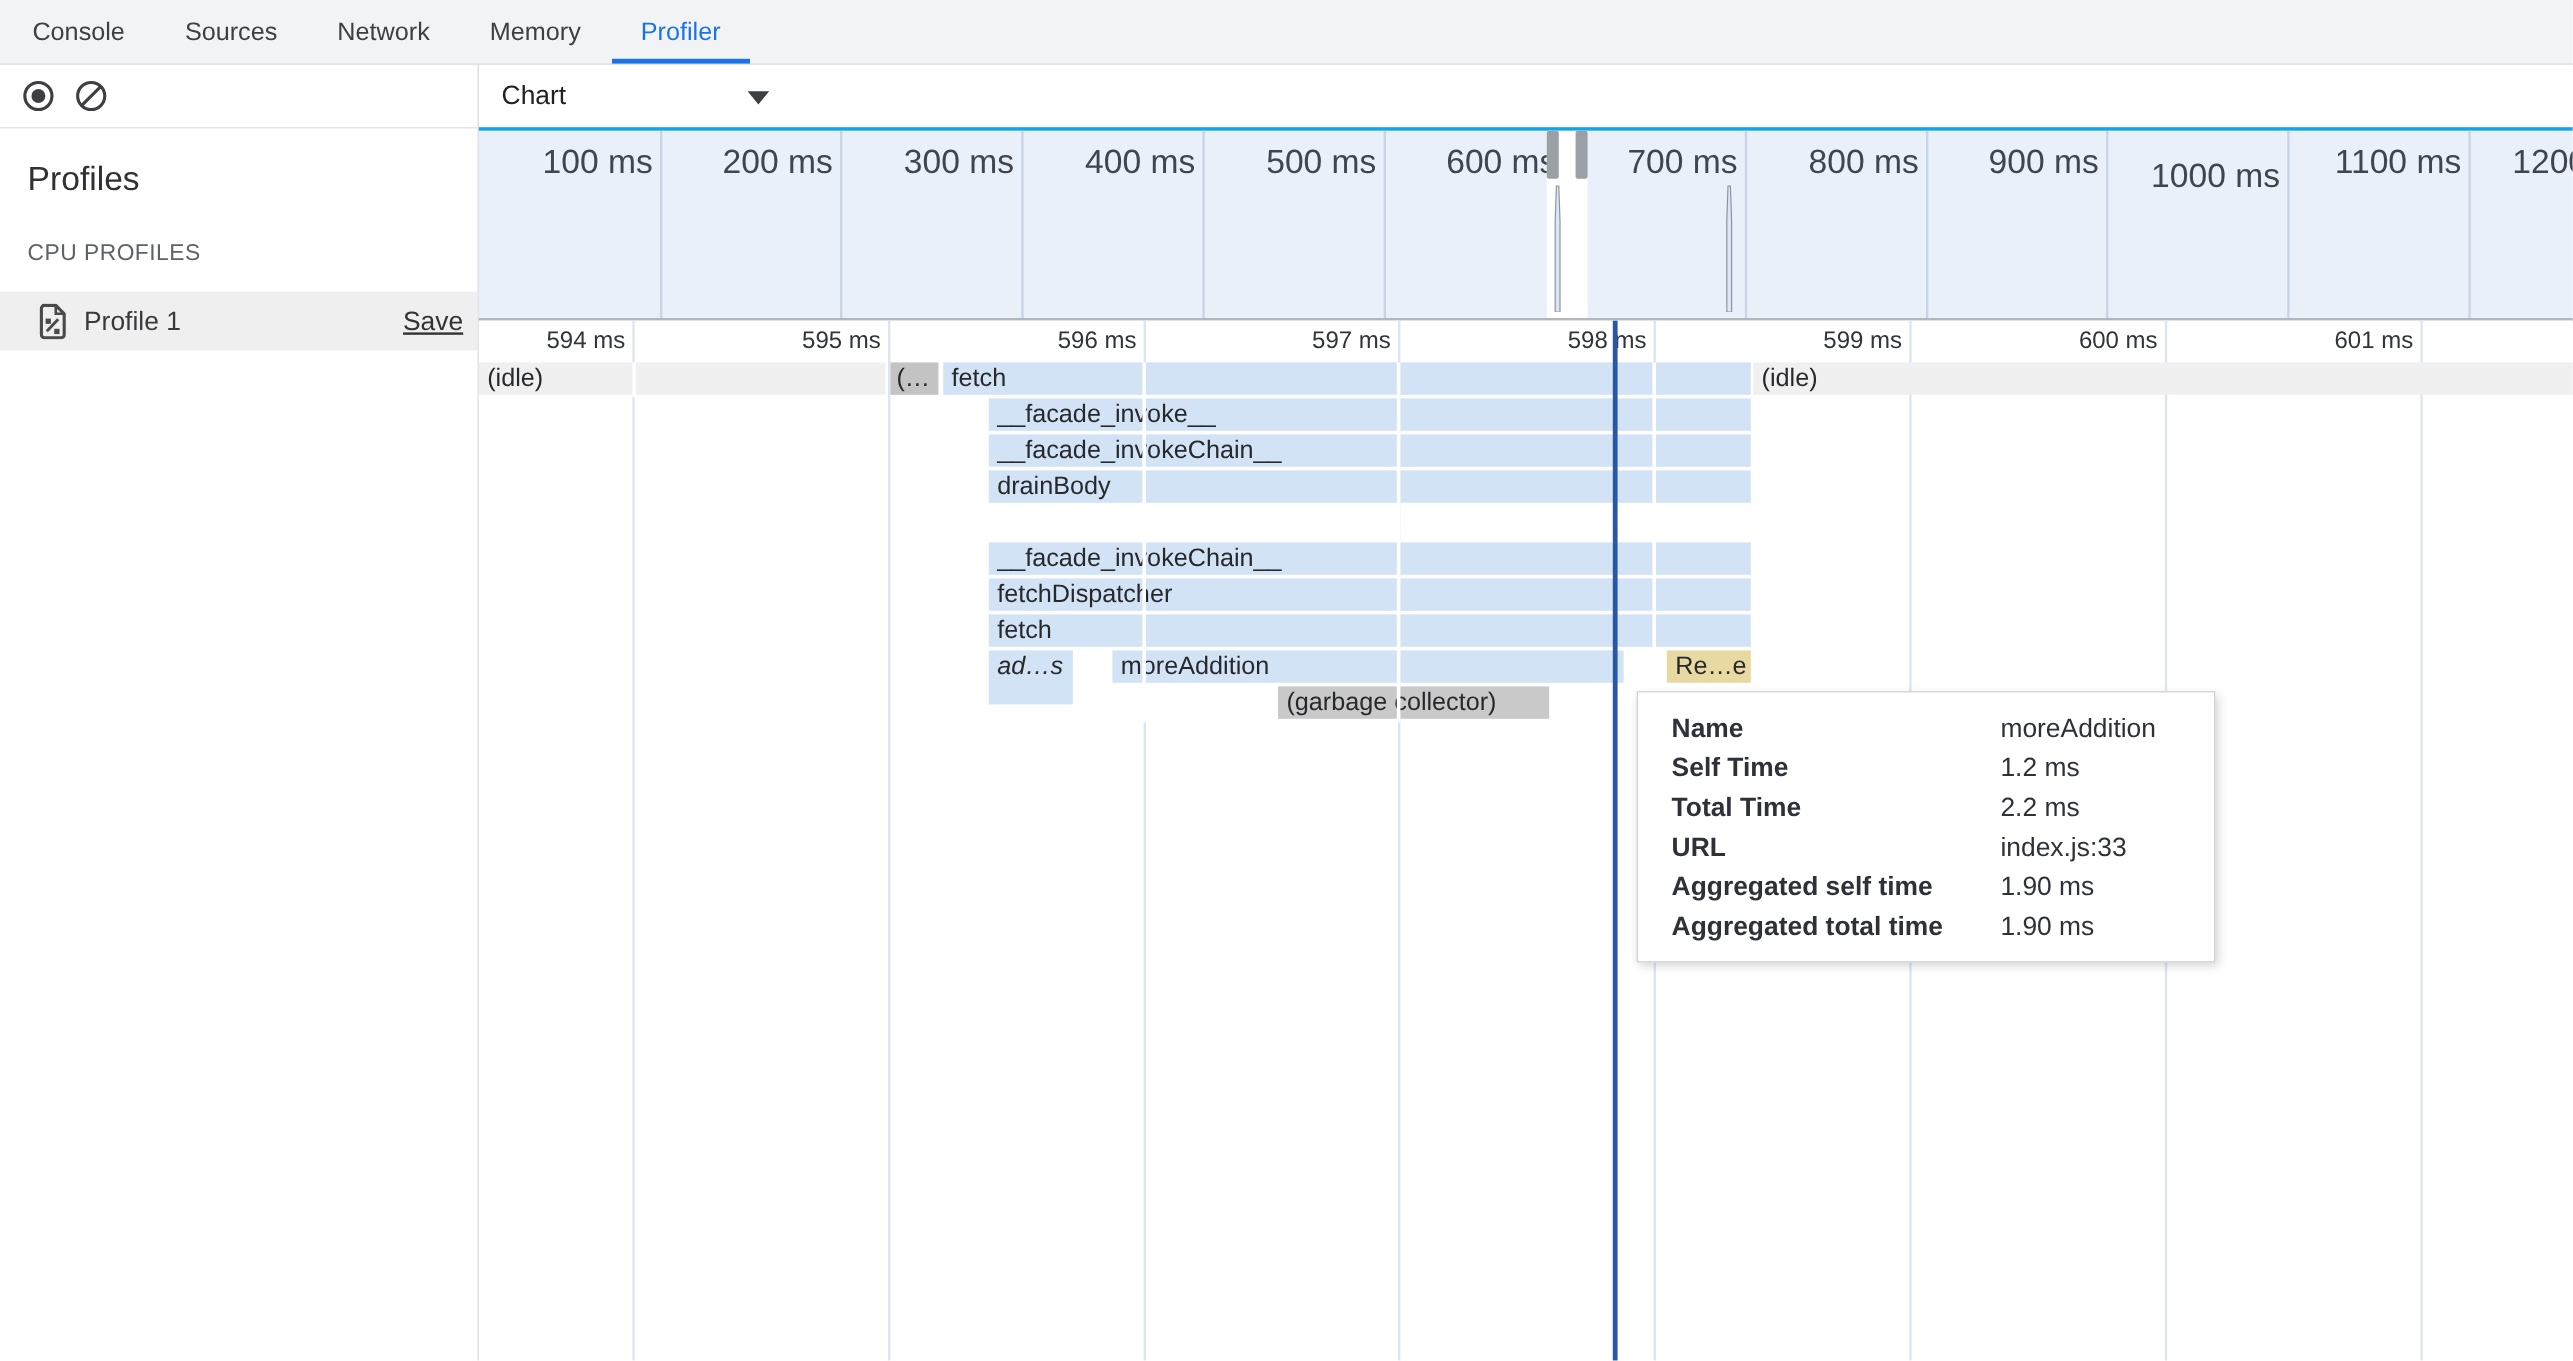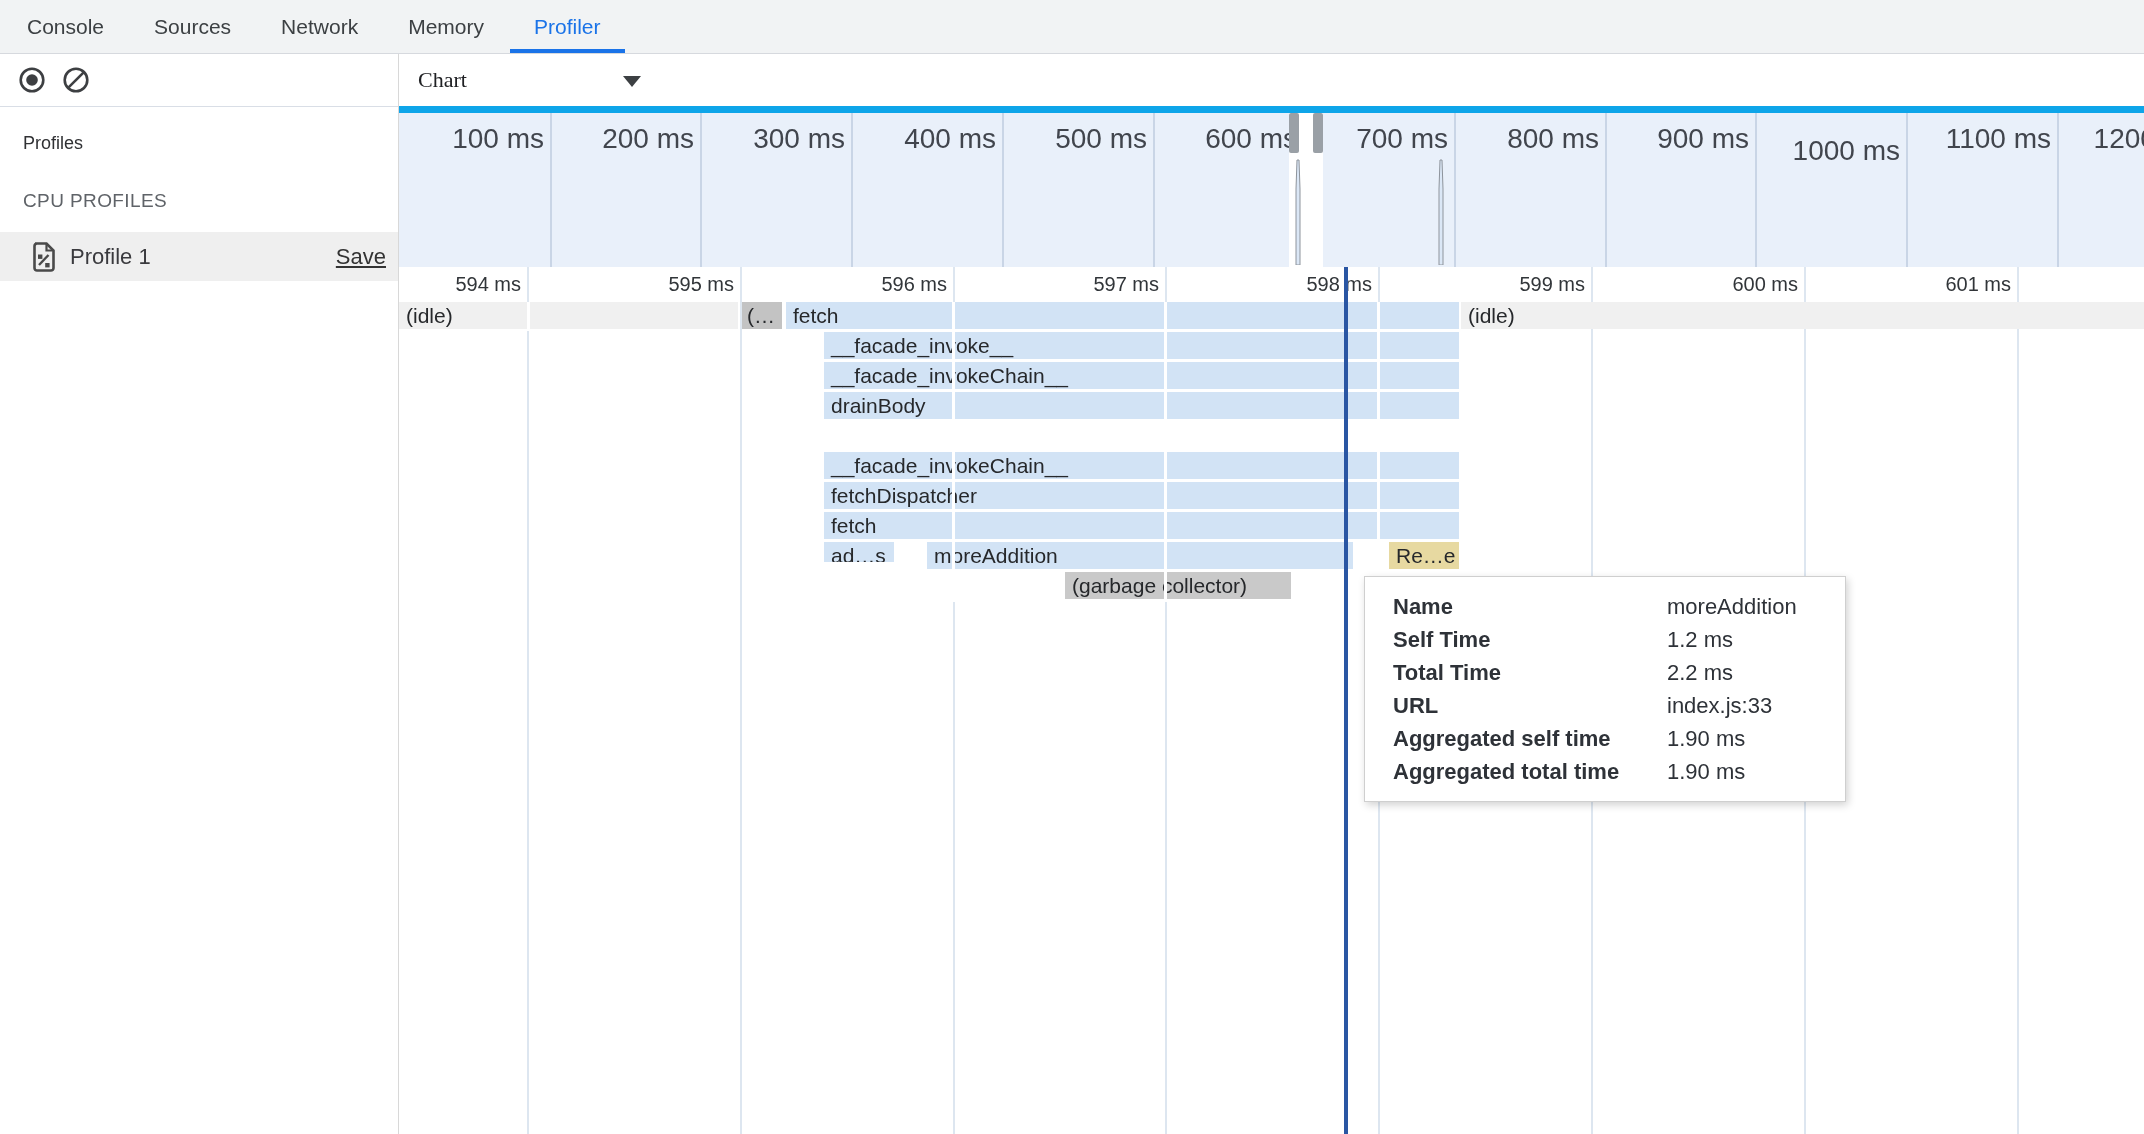--- a/index.html
+++ b/index.html
@@ -11,30 +11,30 @@
     border-bottom:1px solid #d6d9de;display:flex;align-items:stretch;padding-left:3px;}
   .tab{position:relative;line-height:53px;padding:0 24px;margin-right:2px;
     font-size:21px;color:#3c4043;cursor:default;}
   .tab.active{color:#1a73e8;}
   .tab.active::after{content:"";position:absolute;left:0;right:0;bottom:0;height:4px;background:#1a73e8;}
 
   
   .sidebar{position:absolute;left:0;top:54px;width:398px;bottom:0;background:#fff;}
   .side-toolbar{height:52px;border-bottom:1px solid #d9dee6;display:flex;align-items:center;padding-left:18px;}
   .tool-btn{width:28px;height:28px;margin-right:16px;}
-  .profiles-h{margin:26px 0 0 23px;font-size:18px;color:#303134;}
+  .profiles-h{margin:26px 0 0 23px;font-size:28px;color:#303134;}
   .section-h{margin:36px 0 0 23px;font-size:19px;color:#5f6368;letter-spacing:.4px;}
   .profile-row{margin-top:20px;height:49px;background:#efefef;display:flex;align-items:center;
     padding:0 12px 0 31px;}
   .profile-name{font-size:22px;color:#3a3a3e;margin-left:13px;flex:1;}
   .save-link{font-size:22px;color:#333;text-decoration:underline;cursor:pointer;}
 
   
   .main{position:absolute;left:398px;top:54px;right:0;bottom:0;border-left:1px solid #d8d8d8;background:#fff;}
-  .main-toolbar{position:relative;height:52px;border-bottom:7px solid #0ea5e9;font-family:Liberation Serif, serif;}
+  .main-toolbar{position:relative;height:52px;border-bottom:3px solid #0ea5e9;}
   .chart-select{position:absolute;left:19px;top:0;height:52px;line-height:52px;
     font-size:22px;color:#202124;width:240px;cursor:default;}
   .dd-arrow{position:absolute;left:224px;top:22px;width:0;height:0;
     border-left:9px solid transparent;border-right:9px solid transparent;border-top:11px solid #3c4043;}
 
   
   .overview{position:relative;height:156px;background:#e9f0fa;border-bottom:4px solid #b2b7bd;overflow:hidden;}
   .ov-grid{position:absolute;top:0;bottom:0;width:2px;background:#c9d5e6;}
   .ov-label{position:absolute;top:10px;width:130px;text-align:right;font-size:28px;color:#41454d;}
   .ov-selection{position:absolute;top:0;bottom:0;background:#ffffff;}
@@ -164,21 +164,21 @@
         <div class="bar idle" style="left: 0px; width: 339px; top: 35px; height: 27px;">(idle)</div>
         <div class="bar chip" style="left: 343px; width: 40px; top: 35px; height: 27px;">(…</div>
         <div class="bar js" style="left: 387px; width: 673px; top: 35px; height: 27px;">fetch</div>
         <div class="bar idle" style="left: 1062px; width: 684px; top: 35px; height: 27px;">(idle)</div>
         <div class="bar js" style="left: 425px; width: 635px; top: 65px; height: 27px;">__facade_invoke__</div>
         <div class="bar js" style="left: 425px; width: 635px; top: 95px; height: 27px;">__facade_invokeChain__</div>
         <div class="bar js" style="left: 425px; width: 635px; top: 125px; height: 27px;">drainBody</div>
         <div class="bar js" style="left: 425px; width: 635px; top: 185px; height: 27px;">__facade_invokeChain__</div>
         <div class="bar js" style="left: 425px; width: 635px; top: 215px; height: 27px;">fetchDispatcher</div>
         <div class="bar js" style="left: 425px; width: 635px; top: 245px; height: 27px;">fetch</div>
-        <div class="bar js" style="left: 425px; width: 70px; top: 275px; height: 20px;">ad…s</div>
+        <div class="bar js" style="left: 425px; width: 70px; top: 275px; height: 45px; font-style: italic;">ad…s</div>
         <div class="bar js" style="left: 528px; width: 426px; top: 275px; height: 27px;">moreAddition</div>
         <div class="bar regex" style="left: 990px; width: 70px; top: 275px; height: 27px;">Re…e</div>
         <div class="bar gc" style="left: 666px; width: 226px; top: 305px; height: 27px;">(garbage collector)</div>
         <div class="white-line" style="left: 128px; top: 35px; height: 29px;"></div>
         <div class="white-line" style="left: 553px; top: 35px; height: 300px;"></div>
         <div class="white-line" style="left: 765px; top: 35px; height: 300px;"></div>
         <div class="white-line" style="left: 978px; top: 35px; height: 300px;"></div>
         <div class="marker" style="left: 945px;"></div>
         <div class="tooltip" style="left: 965px; top: 309px;">
           <div class="tt-row">

